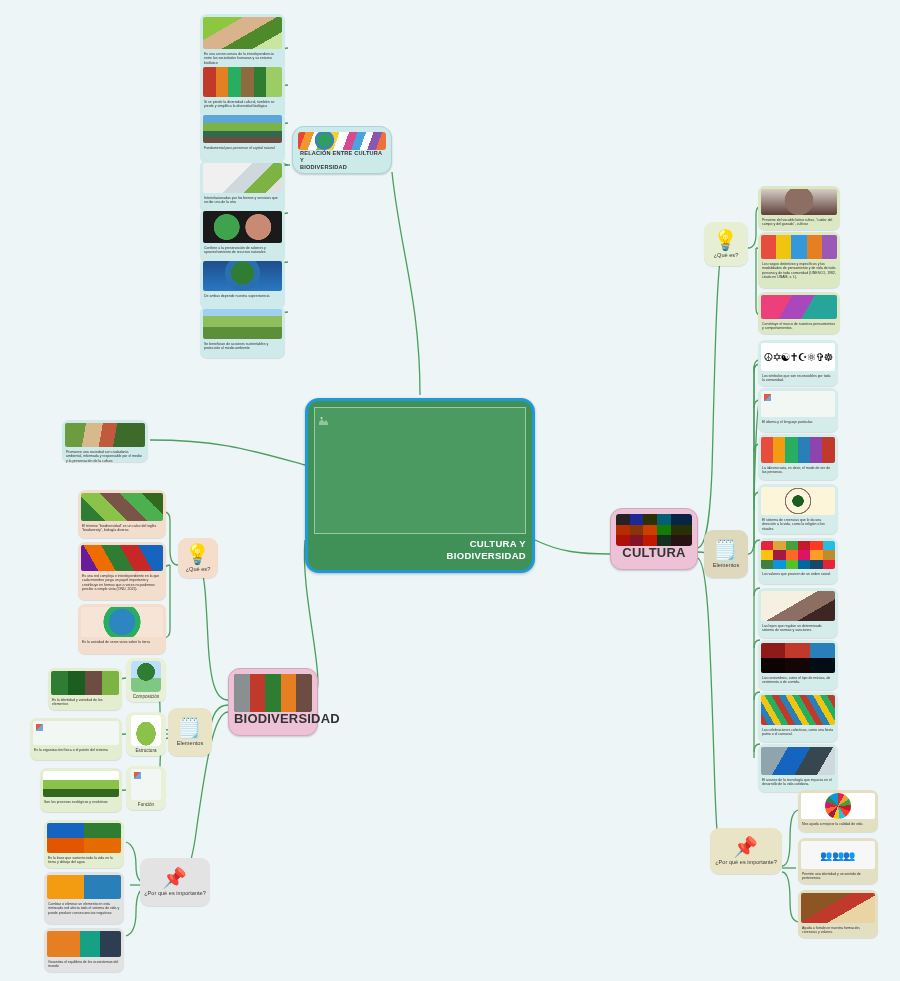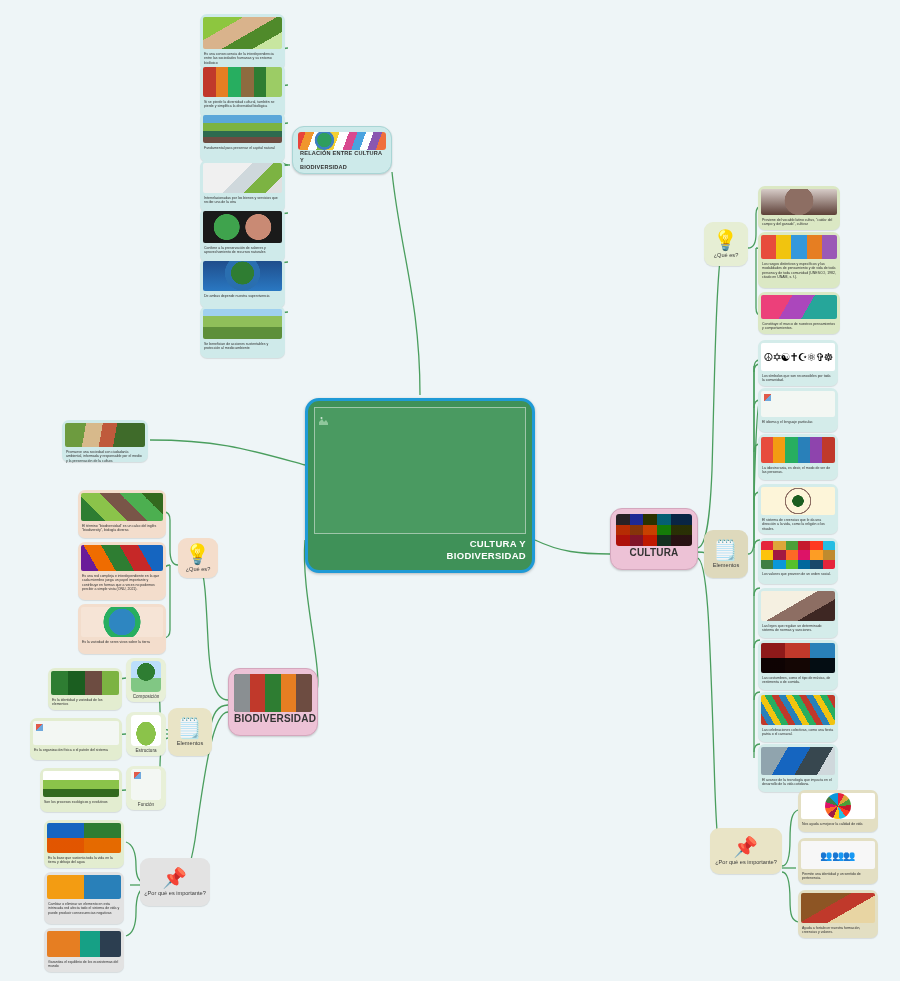--- a/index.html
+++ b/index.html
@@ -41,21 +41,21 @@
   
   .topic{
     border-radius:12px;
     border:1px solid #d4a7bd;
     background:#edc2d6;
     box-shadow:0 1px 2px rgba(0,0,0,.18);
     padding:5px;
   }
   .topic .thumb{width:100%;height:calc(100% - 18px);border-radius:3px;overflow:hidden;}
   .topic .label{
-    font-size:10px;font-weight:bold;color:#333;text-align:center;
+    font-size:13px;font-weight:bold;color:#333;text-align:center;
     line-height:14px;letter-spacing:.2px;
   }
   .topic.teal{background:#cdeaea;border-color:#a9d5d5;}
   .topic.teal .label{font-size:5.6px;text-align:left;line-height:7px;padding-left:2px;}
 
   
   .card{
     border-radius:7px;
     padding:3px;
     box-shadow:0 1px 1px rgba(0,0,0,.10);

